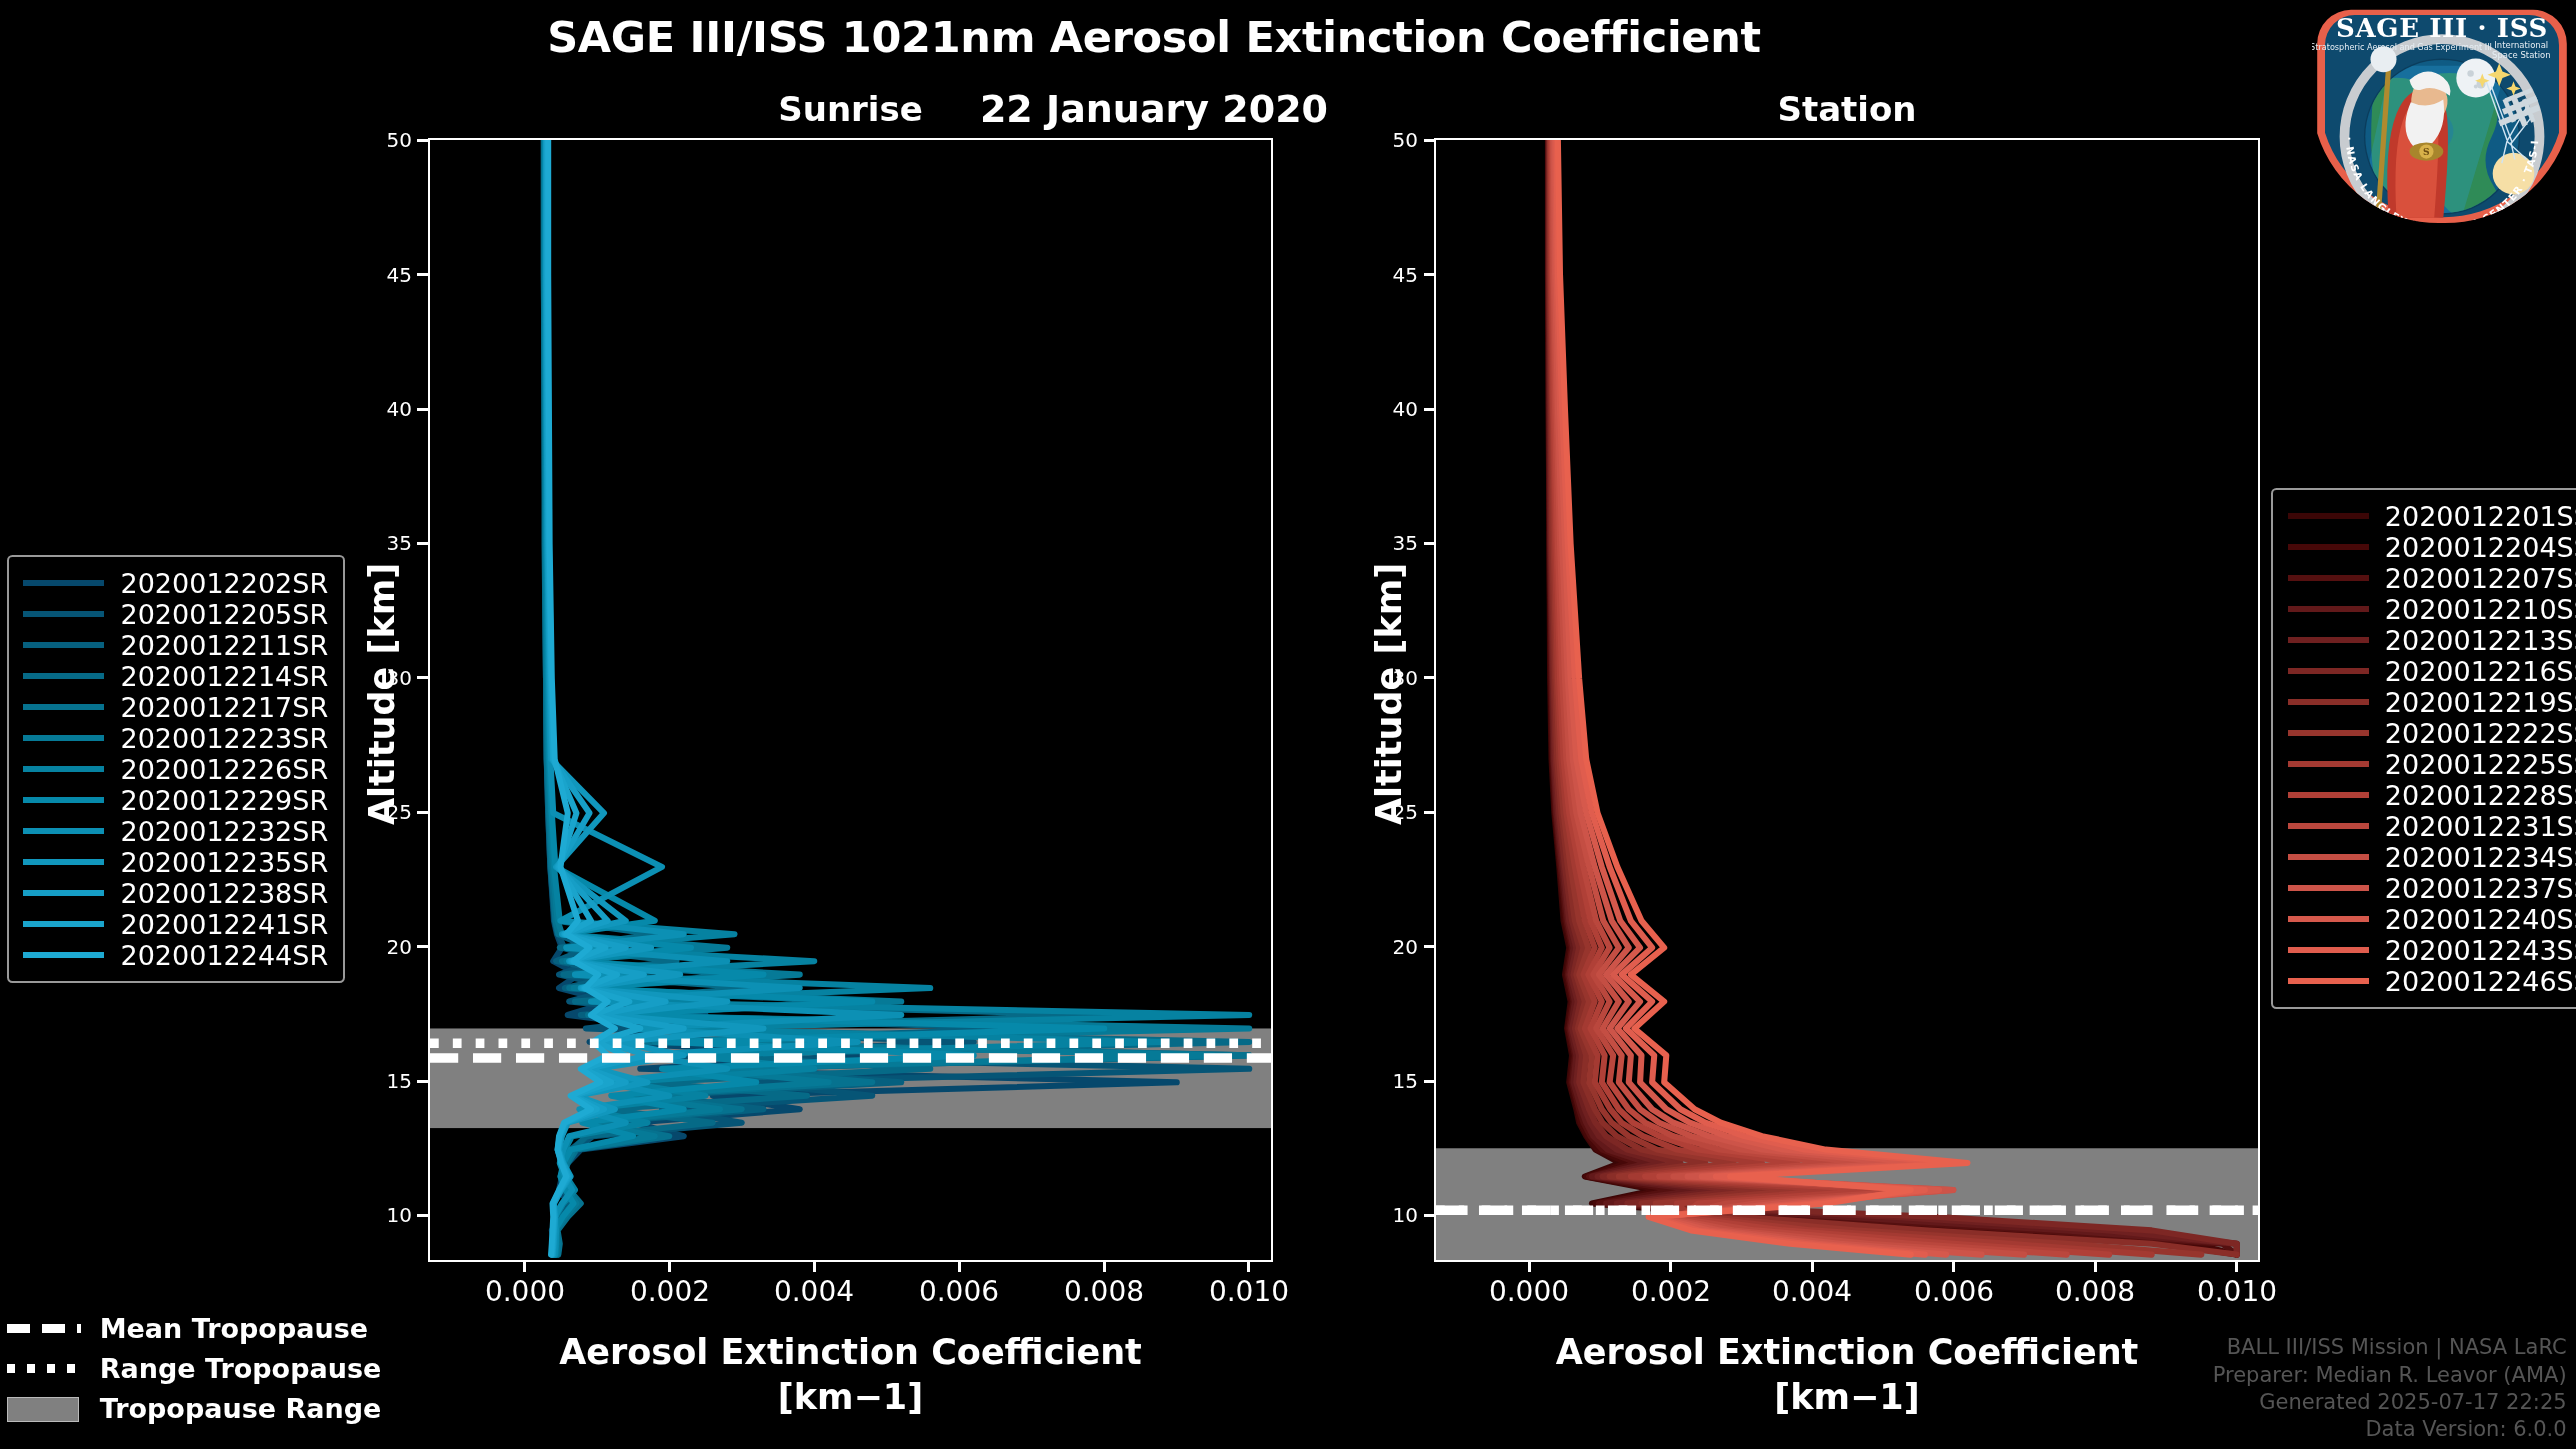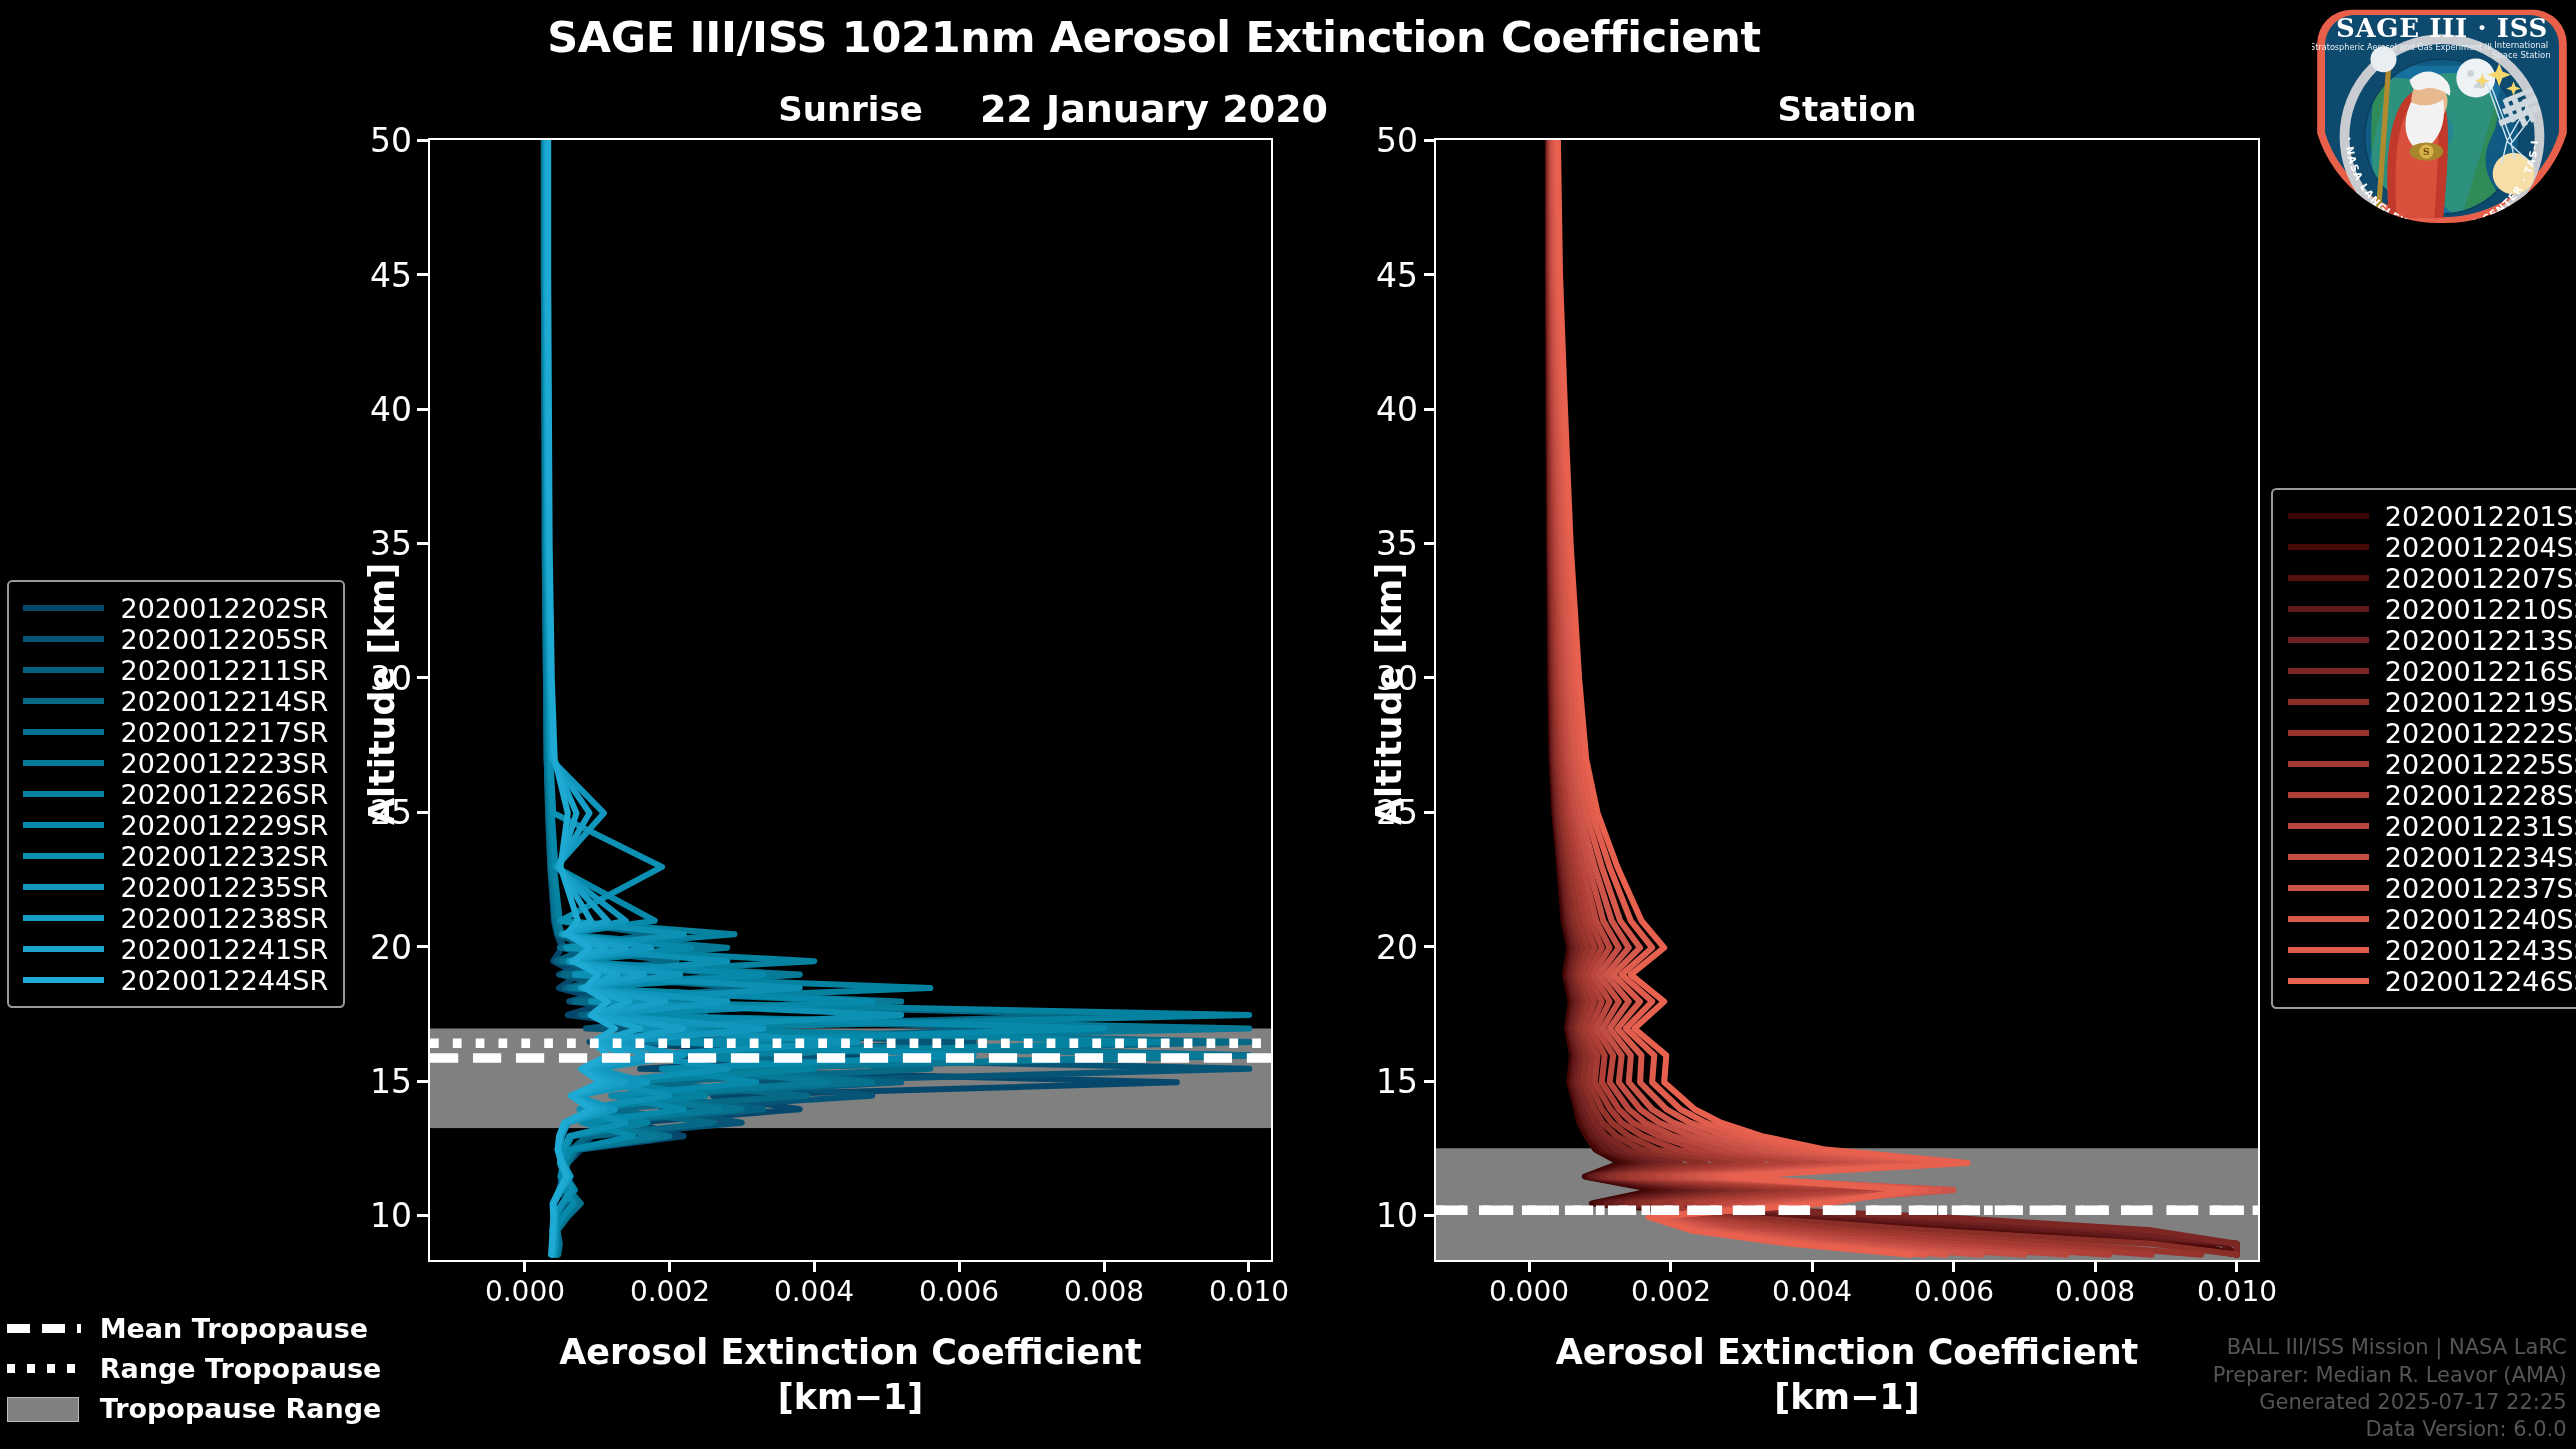--- a/index.html
+++ b/index.html
@@ -20,42 +20,42 @@
   
   .plot-frame{border:2.7px solid #fff;top:138px;height:1124px;box-sizing:border-box;
       background:#000;overflow:hidden;}
   #plot-left{left:428px;width:845px;}
   #plot-right{left:1434px;width:826px;}
 
   .clip{position:absolute;inset:0;overflow:hidden;}
   .clip svg{position:absolute;left:0;top:0;width:100%;height:100%;}
 
   
-  .ytick{position:absolute;font-size:33px;text-align:right;width:101px;
+  .ytick{position:absolute;font-size:20px;text-align:right;width:101px;
       transform:translateY(-50%);}
   .xtick{position:absolute;font-size:28px;text-align:center;width:161px;
       transform:translateX(-50%);top:1275px;}
   .tickmark{position:absolute;background:#fff;}
   .tickmark.y{width:10.7px;height:2.7px;}
   .tickmark.x{width:2.7px;height:10.7px;}
 
   
   .xaxis-title{position:absolute;font-size:35px;font-weight:bold;text-align:center;}
   .xaxis-unit{position:absolute;font-size:35px;font-weight:bold;text-align:center;}
   .yaxis-title{position:absolute;font-size:35px;font-weight:bold;
       transform:rotate(-90deg);transform-origin:left top;white-space:nowrap;}
 
   
   .legend-box{position:absolute;border:2px solid #999;border-radius:5.4px;
       background:#000;padding:10.7px 14.8px;}
   .legend-row{display:flex;align-items:center;height:31px;}
   .legend-swatch{width:81px;height:6px;margin-right:16px;flex:none;}
   .legend-label{font-size:27px;white-space:nowrap;}
 
-  #legend-left{left:6.7px;top:555px;margin-top:25px;}
+  #legend-left{left:6.7px;top:555px;}
   #legend-right{left:2271px;top:488px;}
 
   #legend-trop{left:6.7px;top:1308px;border:none;padding:0;}
   #legend-trop .legend-row{height:40px;font-weight:bold;}
   .trop-sw{width:74px;height:19px;margin-right:19px;flex:none;position:relative;}
   .trop-dash{background:repeating-linear-gradient(to right,#fff 0 23px,transparent 23px 35px);
       height:8.7px;top:5.4px;position:absolute;width:74px;}
   .trop-dot{background:repeating-linear-gradient(to right,#fff 0 8px,transparent 8px 20px);
       height:8.7px;top:5.4px;position:absolute;width:74px;}
   .trop-band{position:absolute;width:70px;height:23px;top:-2px;

